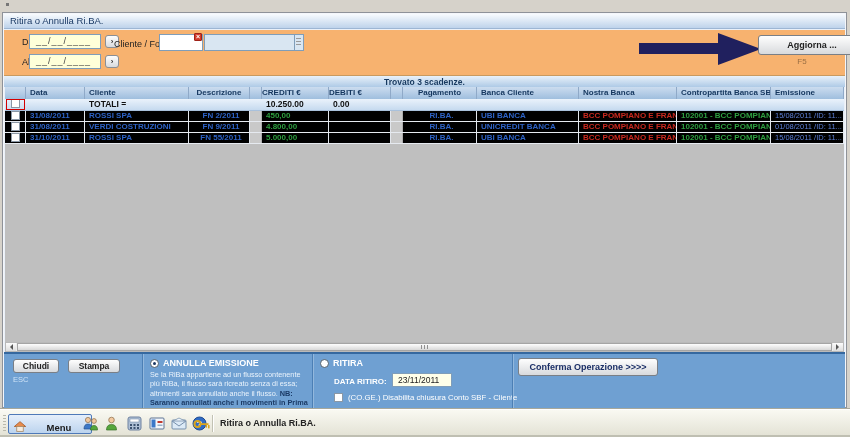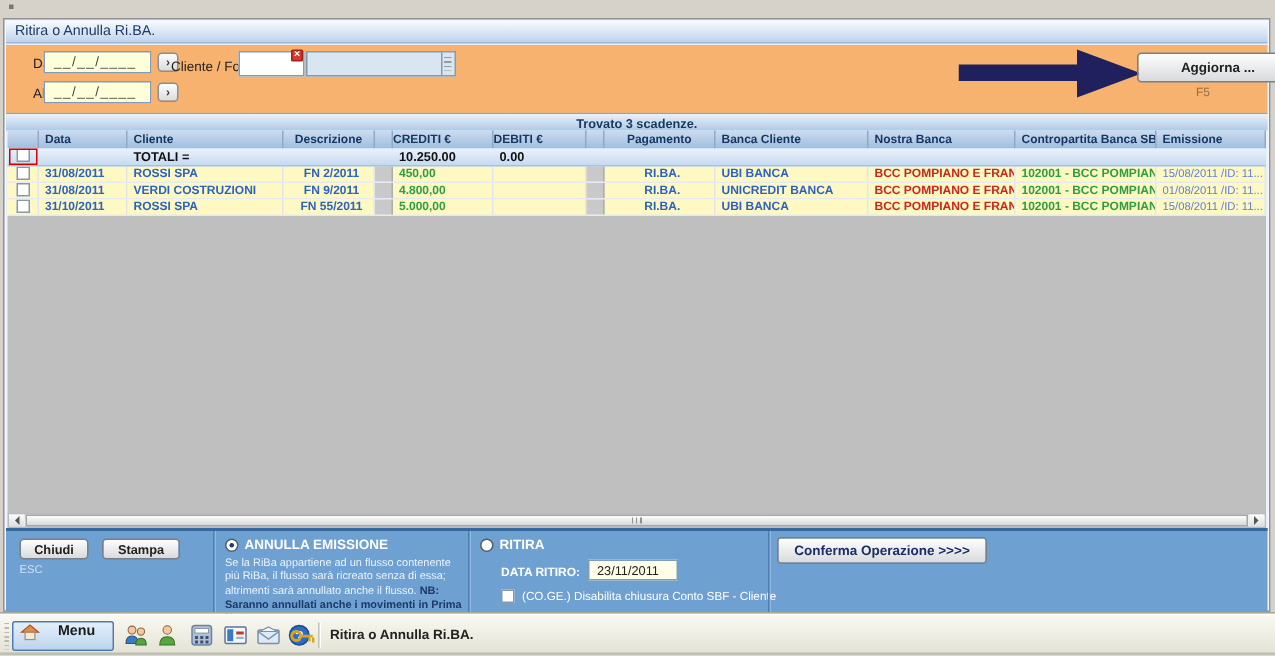--- a/index.html
+++ b/index.html
@@ -52,21 +52,21 @@
   .grid { position:absolute; left:2px; top:74px; width:839px; }
   .grow { display:grid; grid-template-columns:21px 59px 104px 61px 12px 67px 62px 12px 74px 102px 98px 94px 73px; }
   .ghead { height:12px; background:linear-gradient(#CCDCEF,#9FBEDE); }
   .ghead .c { font-size:8px; font-weight:bold; color:#14365E; line-height:12px; border-right:1px solid #8FA9C8;
               overflow:hidden; white-space:nowrap; padding-left:4px; }
   .c.ralign { padding-right:4px; padding-left:0; }
   .c.center { text-align:center; padding-left:0; }
   .gtot { height:12px; background:linear-gradient(#EAF2FB,#C6DAEF); border-bottom:1px solid #A9C1DC; position:relative; }
   .gtot .c { font-size:8.5px; font-weight:bold; color:#111; line-height:11px; overflow:hidden; white-space:nowrap; padding-left:4px; }
   .focus-rect { position:absolute; left:1px; top:0; width:19px; height:11px; border:1px solid #D40000; }
-  .trow { height:11px; background:#fef9c3; border-bottom:1px solid #E6EAF0; }
+  .trow { height:11px; background:#000000; border-bottom:1px solid #E6EAF0; }
   .trow .c { font-size:8px; font-weight:bold; line-height:10px; overflow:hidden; white-space:nowrap;
              border-right:1px solid #E2E6EC; padding-left:4px; }
   .trow .gapc, .ghead .gapc { padding:0; }
   .trow .gapc { background:#C9C9C9; border-right:1px solid #ADADAD; }
   .cb { display:inline-block; width:9px; height:9px; background:#fff; border:1px solid #8A97A5; vertical-align:middle; }
   .selc { text-align:center; padding-left:0 !important; line-height:9px !important; }
   .blue { color:#2D62C5; }
   .green { color:#2E9E40; }
   .red { color:#C8281E; }
   .emis { color:#5C7FD6; font-weight:normal !important; font-size:7.5px !important; }
@@ -101,22 +101,22 @@
   .coge-cb { position:absolute; left:330px; top:39px; }
   .coge-label { position:absolute; left:344px; top:39px; font-size:7.8px; color:#fff; }
   .conferma { left:514px; top:4px; width:140px; height:18px; font-size:9px; font-weight:bold; color:#1A2E66; line-height:16px; }
 
   
   .taskbar { position:absolute; left:0; top:408px; width:850px; height:29px;
              background:linear-gradient(#FAFAF3,#E4E3D6); border-top:1px solid #A8A89B;
              box-shadow:0 1px 0 #fff inset; border-bottom:2px solid #BFBFB2; }
   .grip { position:absolute; left:3px; top:6px; width:3px; height:18px;
           background:repeating-linear-gradient(#B9B9AC 0 1px, transparent 1px 3px); }
-  .menu-btn { position:absolute; left:8px; top:5px; width:68px; height:20px; border:1px solid #4E79B8;
-              border-radius:2px; background:linear-gradient(#E5EFFB,#BCD4EE); display:flex; align-items:flex-start; }
+  .menu-btn { position:absolute; left:8px; top:5px; width:84px; height:20px; border:1px solid #4E79B8;
+              border-radius:2px; background:linear-gradient(#E5EFFB,#BCD4EE); display:flex; align-items:flex-end; }
   .menu-btn .txt { flex:1; text-align:center; font-size:9.5px; font-weight:bold; color:#1A1A1A; }
   .tb-icon { position:absolute; top:6px; width:17px; height:17px; display:inline-flex; align-items:center; justify-content:center; }
   .tb-sep { position:absolute; left:212px; top:6px; width:1px; height:17px; background:#C2C2B4; box-shadow:1px 0 0 #fff; }
   .tb-status { position:absolute; left:220px; top:9px; font-size:9px; font-weight:bold; color:#222; }
 </style>
 </head>
 <body>
 
 <div class="root">
   <div class="top-dot"></div>

